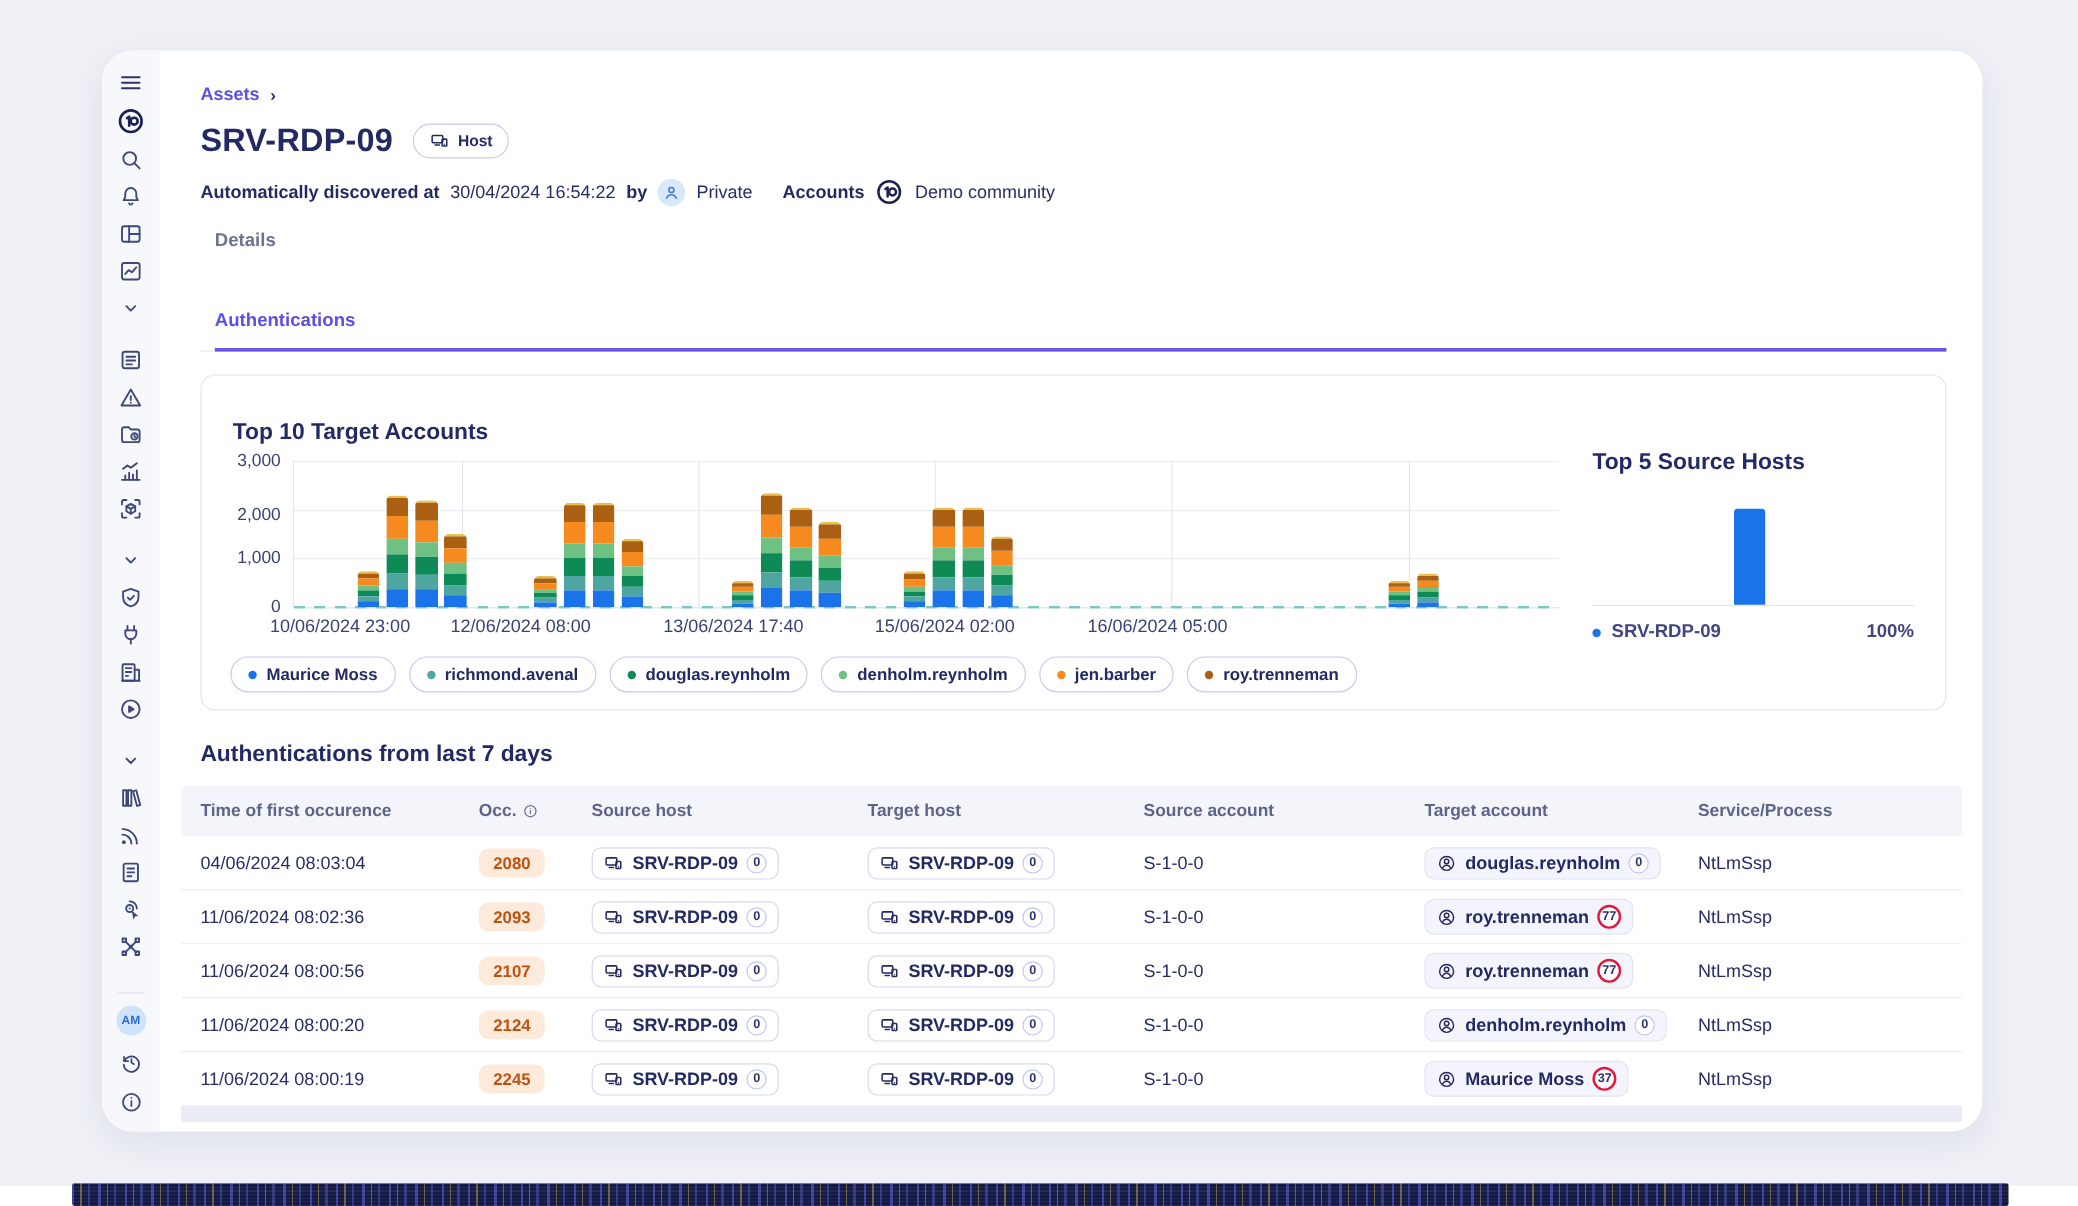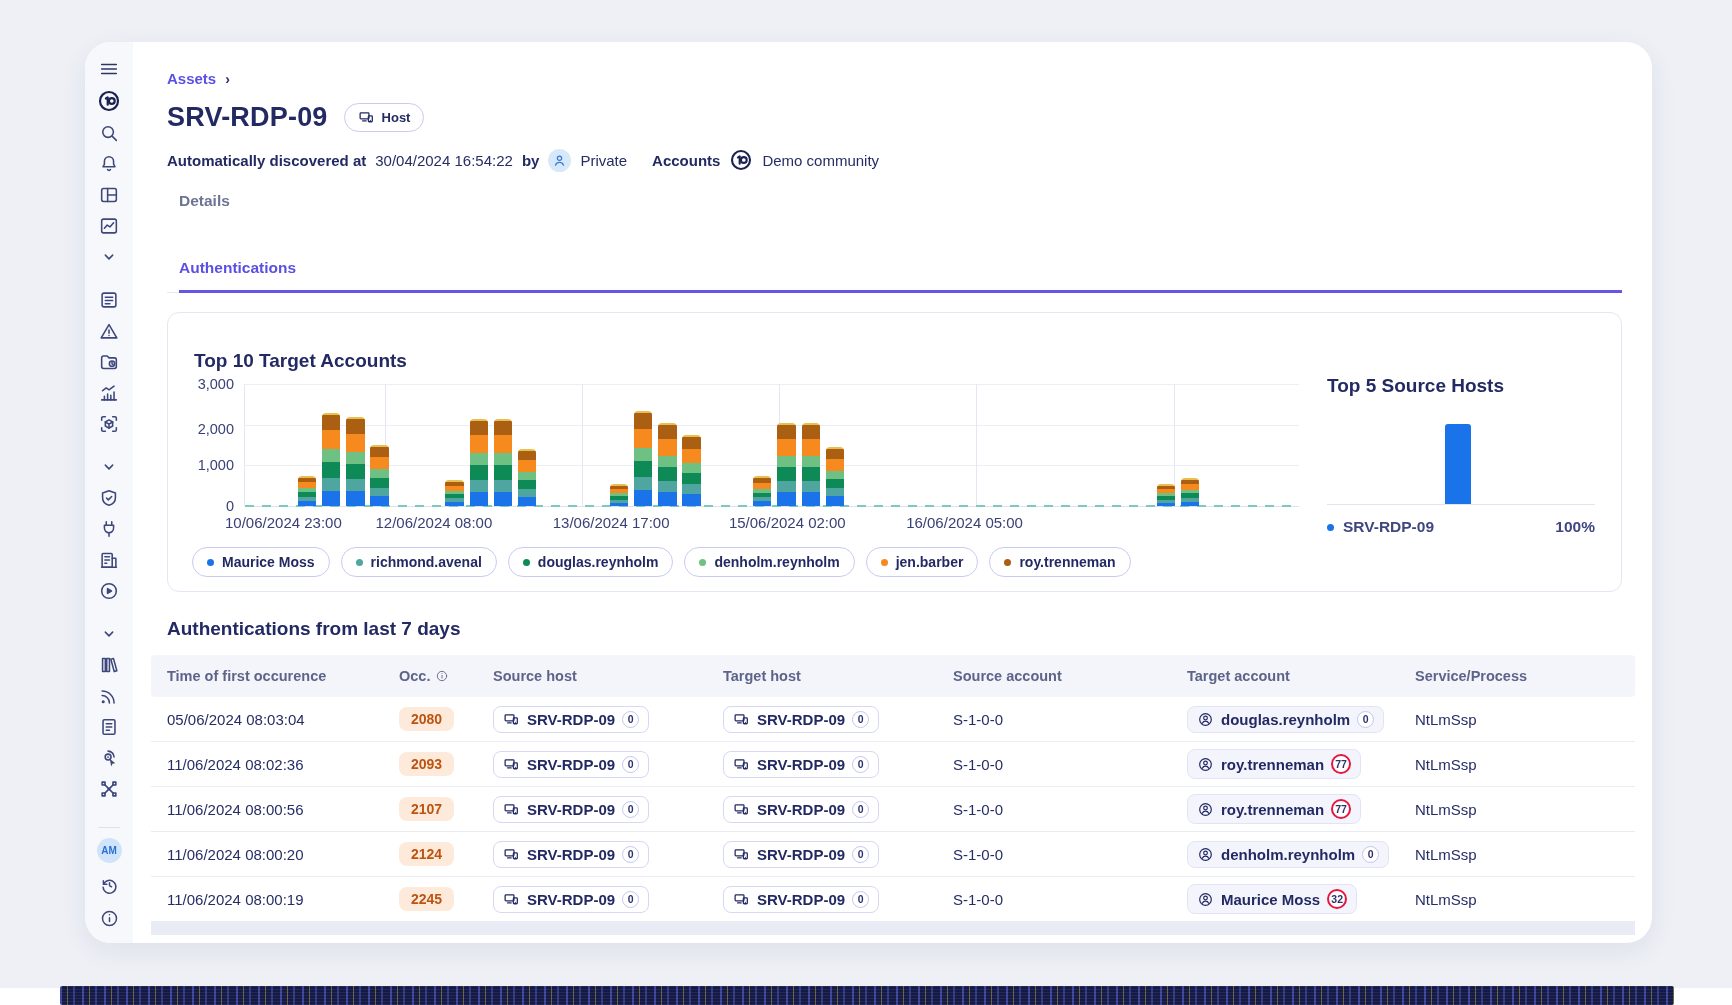--- a/index.html
+++ b/index.html
@@ -515,21 +515,21 @@
                 <div class="seg" style="height: 3.66px; background: rgb(111, 192, 131);"></div>
                 <div class="seg" style="height: 4.47333px; background: rgb(13, 138, 85);"></div>
                 <div class="seg" style="height: 3.66px; background: rgb(79, 165, 160);"></div>
                 <div class="seg" style="height: 4.47333px; background: rgb(26, 115, 232);"></div>
               </div>
             </div>
         </div>
         <div class="x-labels">
             <span class="x-lab" style="left: 1.3%; transform: translateX(-28%);">10/06/2024 23:00</span>
             <span class="x-lab" style="left: 18%;">12/06/2024 08:00</span>
-            <span class="x-lab" style="left: 34.8%;">13/06/2024 17:00</span>
+            <span class="x-lab" style="left: 34.8%;">13/06/2024 17:40</span>
             <span class="x-lab" style="left: 51.5%;">15/06/2024 02:00</span>
             <span class="x-lab" style="left: 68.3%;">16/06/2024 05:00</span>
           </div>
         <div class="legend-row">
             <span class="legend-chip">
               <span class="dot" style="background: rgb(26, 115, 232);"></span>
               <span>Maurice Moss</span>
             </span>
             <span class="legend-chip">
               <span class="dot" style="background: rgb(79, 165, 160);"></span>
@@ -594,21 +594,21 @@
           </div>
           <div class="th">
             <span>Target account</span>
           </div>
           <div class="th">
             <span>Service/Process</span>
           </div>
         </div>
       <div>
           <div class="tbl-grid tbl-row">
-            <span>05/06/2024 08:03:04</span>
+            <span>04/06/2024 08:03:04</span>
             <div><span class="occ-pill">2080</span></div>
             <div><span class="host-chip">
                 <span style="width: 17px; height: 17px; display: inline-flex;">
                   <svg viewBox="0 0 24 24" fill="none" stroke="currentColor" stroke-width="1.8" stroke-linecap="round" stroke-linejoin="round">
                     <rect x="3" y="5.5" width="12.5" height="8.5" rx="1.2"></rect>
                     <path d="M6.5 16.8h5"></path>
                     <rect x="14.6" y="9.8" width="5.6" height="8.2" rx="1"></rect>
                     <path d="M17.4 15.9h.01"></path>
                   </svg>
                 </span>
@@ -794,21 +794,21 @@
             <span>S-1-0-0</span>
             <div><span class="acct-chip">
                 <span style="width: 17px; height: 17px; display: inline-flex;">
                   <svg viewBox="0 0 24 24" fill="none" stroke="currentColor" stroke-width="1.7" stroke-linecap="round" stroke-linejoin="round">
                     <circle cx="12" cy="12" r="8.2"></circle>
                     <circle cx="12" cy="9.8" r="2.6"></circle>
                     <path d="M7.5 17.2c.9-2 2.5-3 4.5-3s3.6 1 4.5 3"></path>
                   </svg>
                 </span>
                 <span>Maurice Moss</span>
-                <span class="badge-risk">32</span>
+                <span class="badge-risk">37</span>
               </span></div>
             <span>NtLmSsp</span>
           </div>
         </div>
       <div class="tbl-bottom"></div>
     </div>
 
   </div>
 </div>
 

